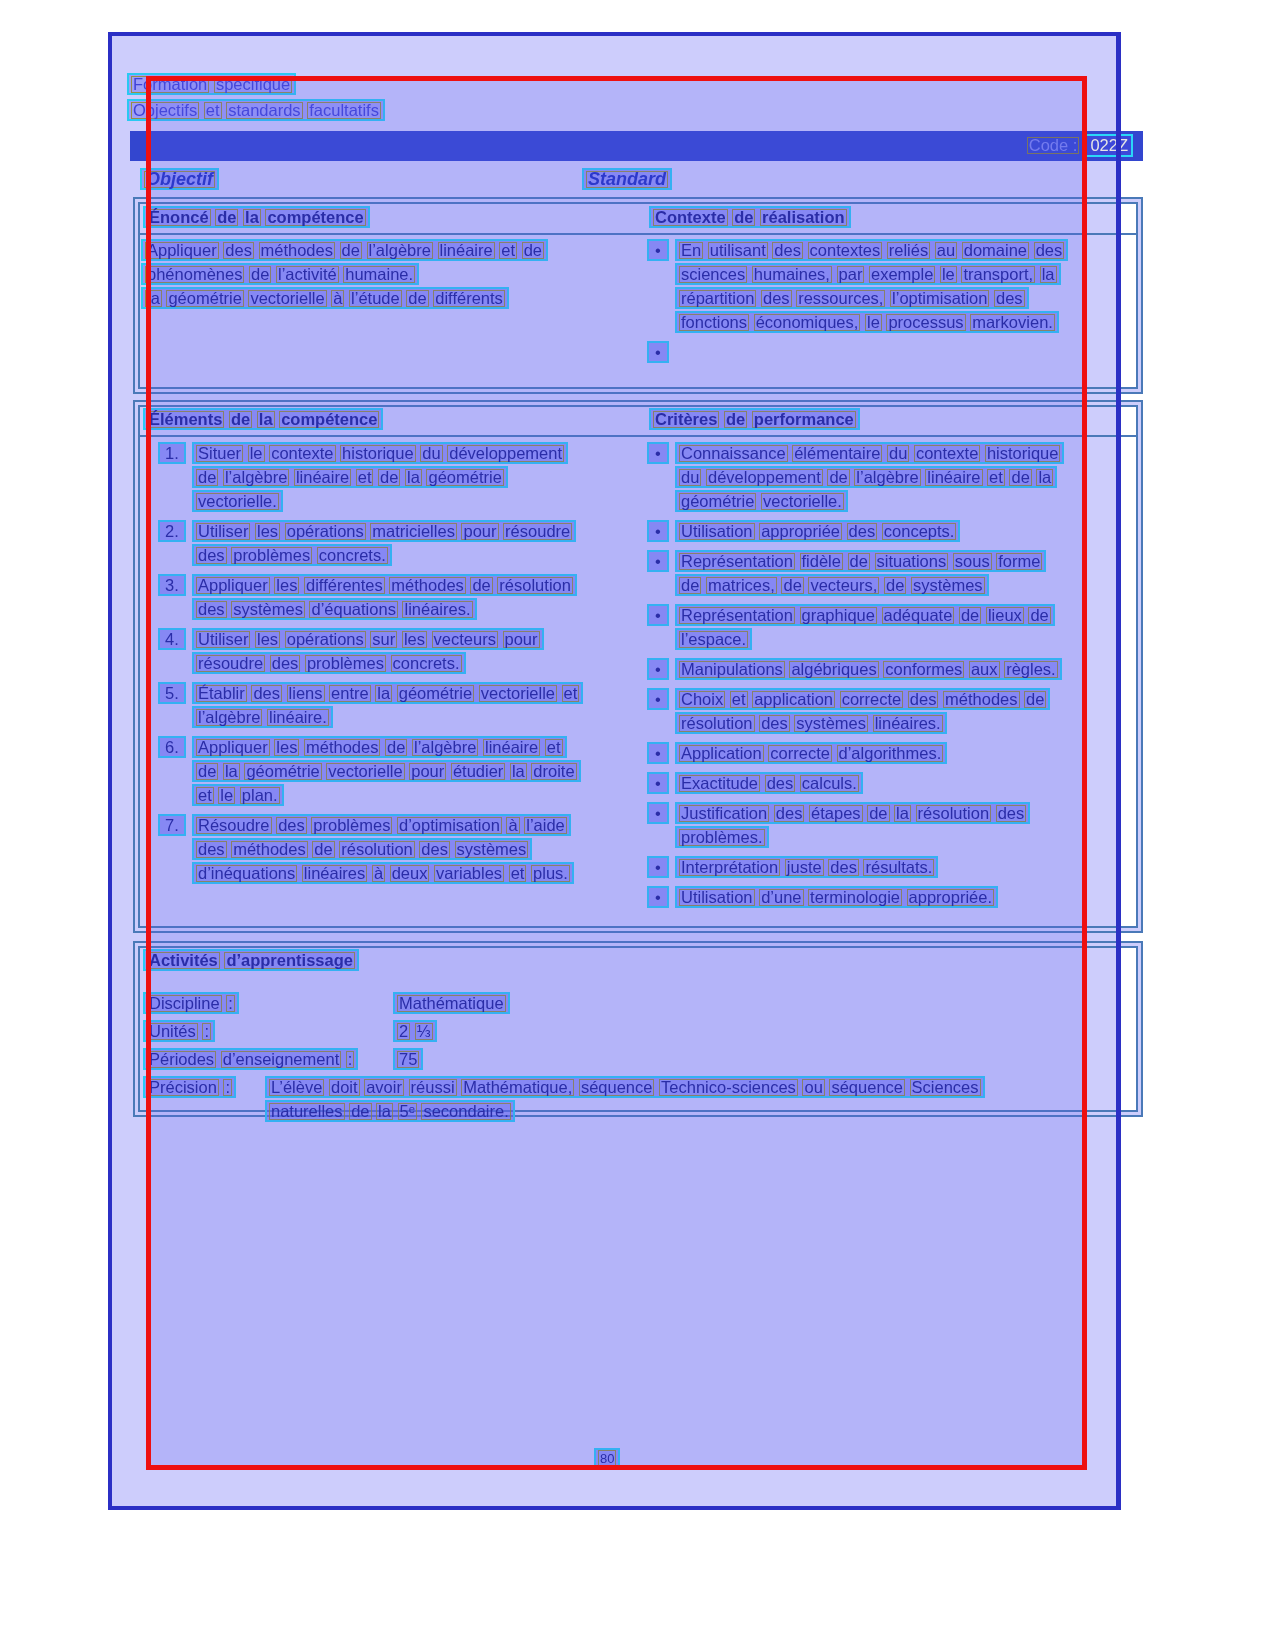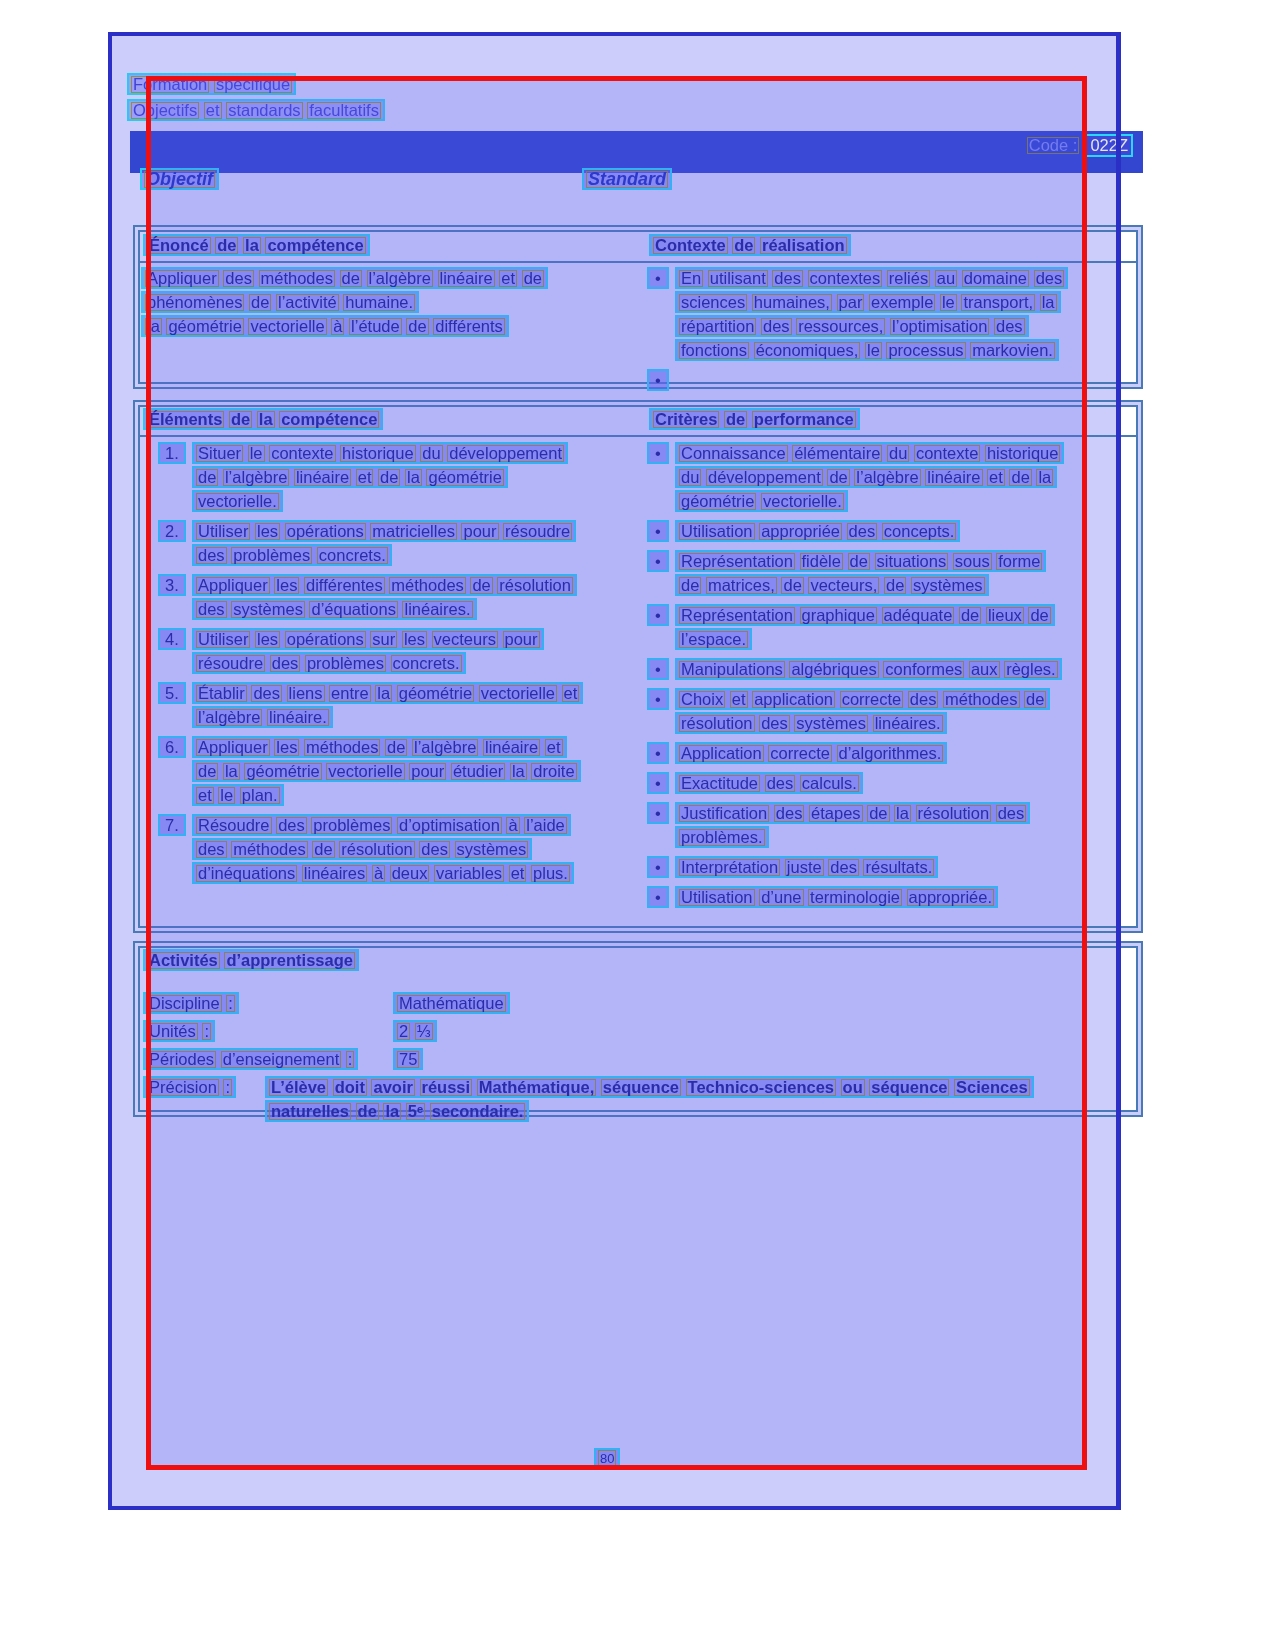--- a/index.html
+++ b/index.html
@@ -17,52 +17,52 @@
   .hl{display:inline-block;background:rgba(101,103,238,0.55);
       border:2px solid var(--highlight-border,#29c9f2);
       color:#1d2193;font-size:16.5px;line-height:18px;padding:0 2px;white-space:nowrap;}
   .b .hl,.hl.b{font-weight:bold;}
   .line{white-space:nowrap;margin-bottom:1px;height:23px;}
   .w{display:inline-block;border:1px solid rgba(150,138,25,0.8);padding:0 1px;line-height:15px;}
 
   .crumb .hl{color:#3f43d6;background:rgba(110,112,240,0.5);}
 
   
-  .bar{position:absolute;left:130px;top:131px;width:1013px;height:42px;
+  .bar{position:absolute;left:130px;top:131px;width:1013px;height:30px;
        background:var(--header-bar,#3346cf);z-index:10;text-decoration:underline;}
   .bar-inner{position:absolute;right:10px;top:3px;display:flex;gap:6px;align-items:center;}
   .code-label{color:#7b85ee;font-size:16.5px;}
   .code-value{color:#e5e5e5;font-size:16.5px;background:rgba(70,75,225,0.55);
        border:2px solid #2bd7f8;padding:0 3px;}
 
   .colhdr .hl{font-weight:bold;font-style:italic;font-size:18px;color:#2030c0;}
 
   
   .tbl{position:absolute;left:133px;width:1010px;box-sizing:border-box;
        border:2px solid var(--table-border,#4a79b8);
        box-shadow:inset 0 0 0 3px var(--page-background,#cdcdfc),inset 0 0 0 5px var(--table-border,#4a79b8);
        z-index:5;}
-  #t1{top:197px;height:164px;margin-top:28px;}
+  #t1{top:197px;height:197px;}
   #t2{top:400px;height:533px;}
   #t3{top:941px;height:176px;}
   .sep{position:absolute;left:5px;right:5px;height:2px;background:var(--table-border,#4a79b8);}
   .hdr{position:absolute;}
   .blk{position:absolute;}
   .item{display:flex;align-items:flex-start;margin-bottom:6px;}
   .marker{flex:0 0 auto;margin-right:6px;min-width:14px;text-align:center;}
   .num .marker{margin-left:17px;min-width:20px;}
   .item-lines{flex:0 0 auto;}
 
   
   .rows{position:absolute;left:6px;top:49px;right:8px;}
   .row{position:relative;height:28px;}
   .row .lbl{position:absolute;left:2px;top:0;}
   .row .val{position:absolute;left:252px;top:0;}
   .row.prec{height:auto;}
-  .prec-lines{margin-left:124px;font-weight:bold;}
+  .prec-lines{margin-left:124px;}
 
   .pagenum{position:absolute;left:594px;top:1448px;z-index:20;}
   .pagenum .hl{font-size:13px;line-height:14px;height:18px;}
 
   
   .redbox{position:absolute;left:146px;top:76px;width:931px;height:1384px;
           border:5px solid var(--annotation-red,#ee1010);
           background:rgba(90,90,240,0.22);z-index:50;pointer-events:none;}
 </style>
 </head>

